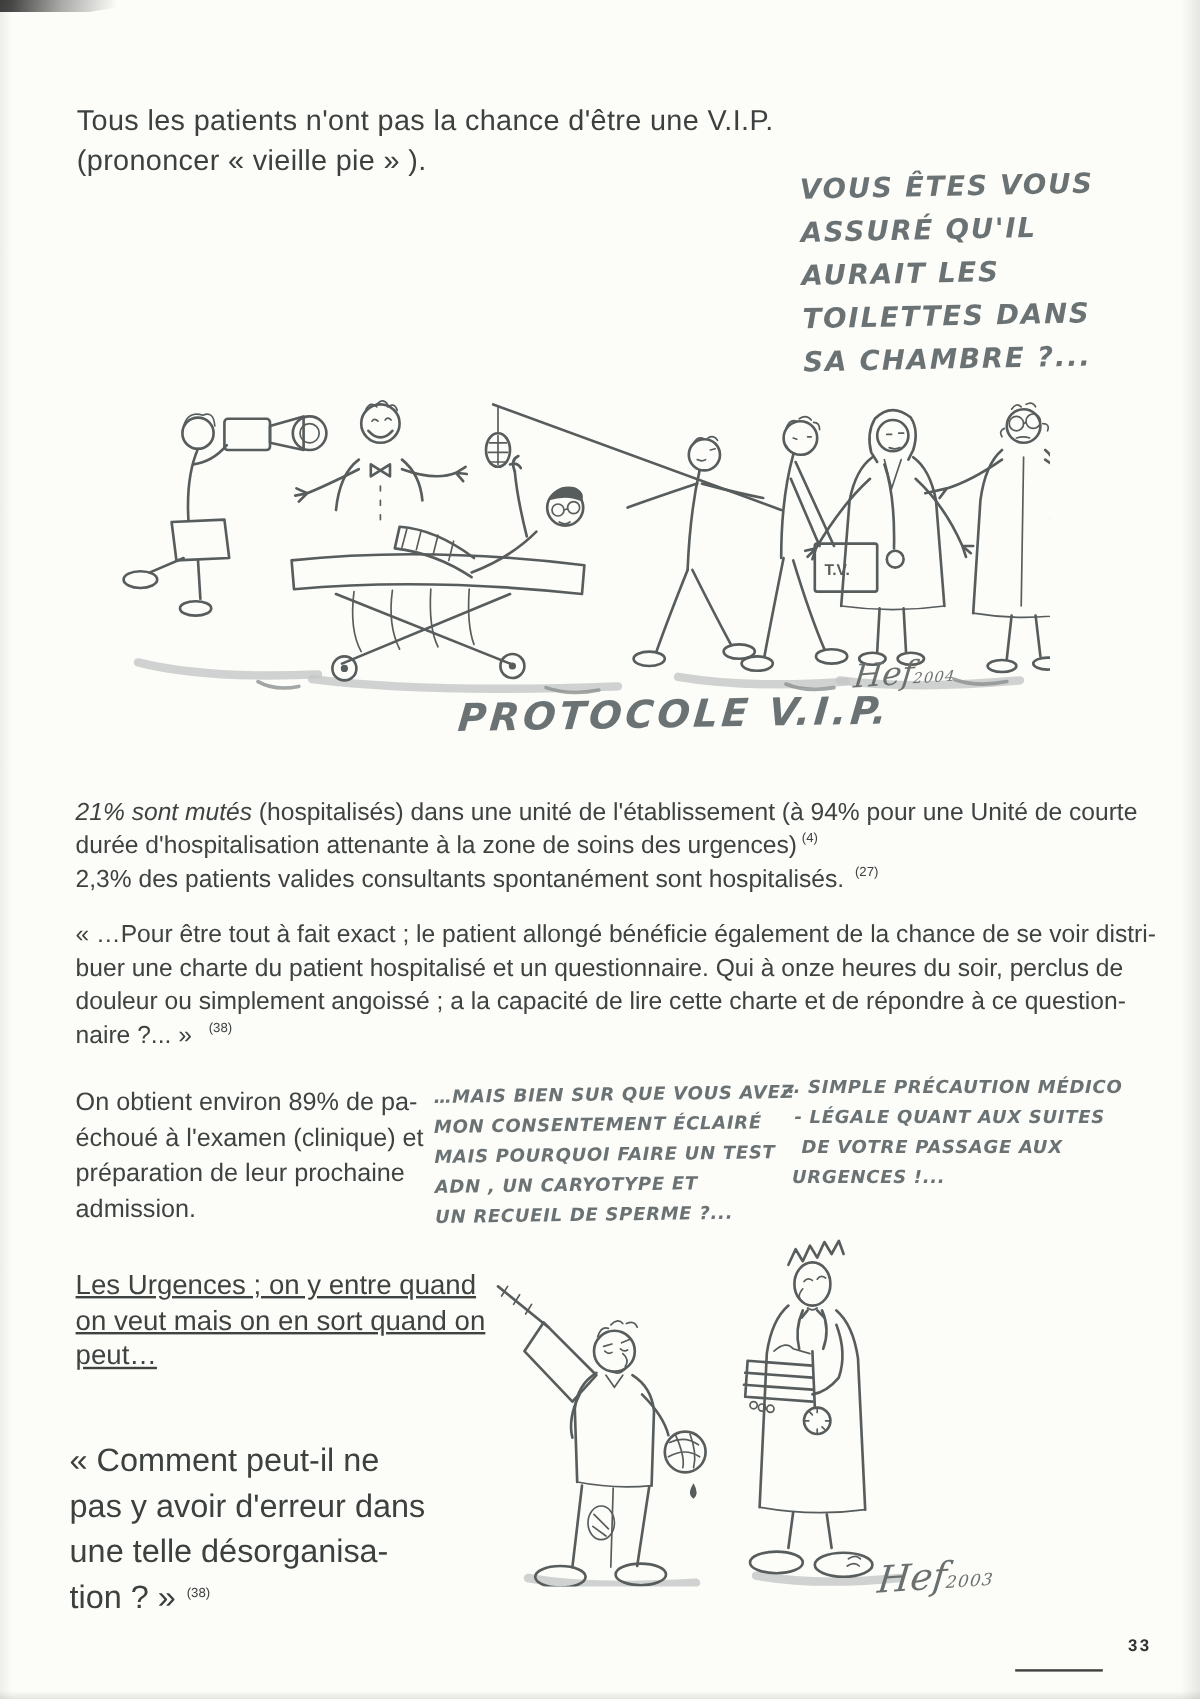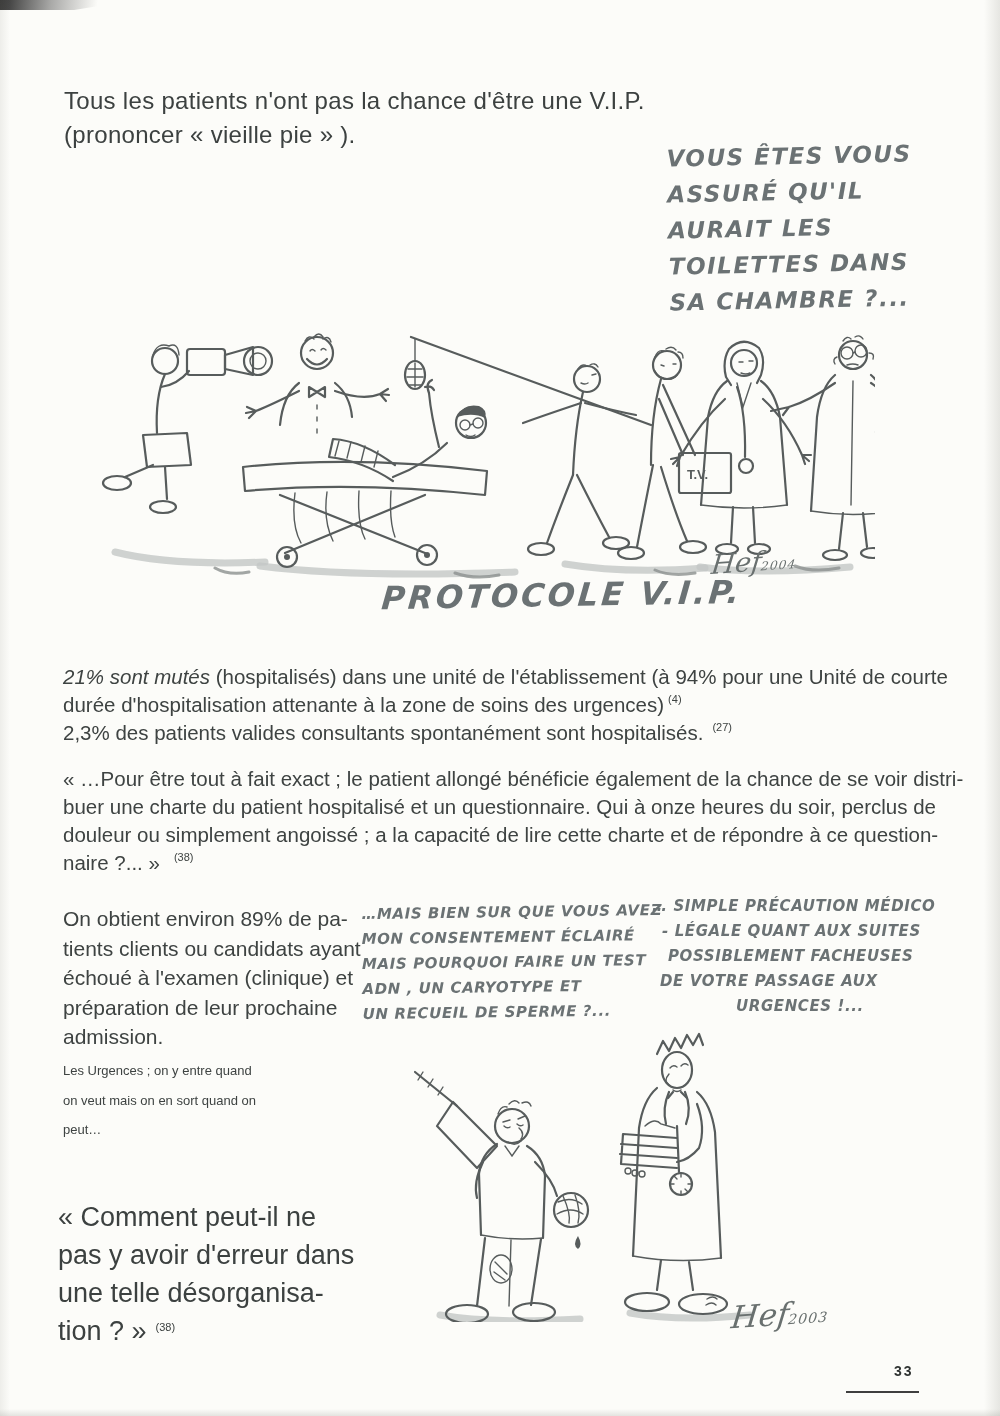--- a/index.html
+++ b/index.html
@@ -25,21 +25,21 @@
   .edge-bottom{position:absolute;left:0;right:0;bottom:0;height:7px;
     background:linear-gradient(to top, rgba(140,140,132,.22), rgba(0,0,0,0));}
 
   .abs{position:absolute;}
   
   .intro{left:64px;top:84px;font-size:24px;line-height:34px;letter-spacing:.3px;color:#3c4140;}
   .stats{left:63px;top:663px;font-size:20.5px;line-height:28px;}
   .stats .it{font-style:italic;}
   .quote1{left:63px;top:765px;font-size:20.5px;line-height:28px;}
   .leftcol1{left:63px;top:904px;font-size:21px;line-height:29.5px;}
-  .leftcol2{left:63px;top:1056px;font-size:13px;line-height:29.5px;}
+  .leftcol2{left:63px;top:1056px;font-size:23px;line-height:29.5px;text-decoration:underline;}
   .closing{left:58px;top:1198px;font-size:27px;line-height:38px;color:#3c4140;}
   sup{font-size:11px;line-height:0;vertical-align:9px;}
   .sup-gap-s{margin-left:4px;}
   .sup-gap-m{margin-left:9px;}
   .sup-gap-l{margin-left:14px;}
 
   
   .hand{
     font-family:"DejaVu Sans",sans-serif;
     font-weight:bold;font-style:italic;
@@ -58,21 +58,21 @@
   }
 
   
   .sig{font-family:"DejaVu Serif",serif;font-style:italic;color:#69706f;transform:skewX(-10deg) rotate(-4deg);}
   .sig-top{left:712px;top:546px;font-size:27px;}
   .sig-bottom{left:732px;top:1296px;font-size:31px;}
   .sig .year{font-size:.45em;letter-spacing:1px;}
 
   
   .footer-line{left:846px;top:1391px;width:73px;height:2px;background:#3f3f3f;}
-  .page-number{left:894px;top:1363px;font-size:14px;font-weight:bold;letter-spacing:2px;color:#2f3332;}
+  .page-number{left:940px;top:1363px;font-size:14px;font-weight:bold;letter-spacing:2px;color:#2f3332;}
 
   
   svg.cartoon{position:absolute;}
   .cartoon-top{left:95px;top:315px;}
   .cartoon-bottom{left:385px;top:1022px;}
   .ink{fill:none;stroke:#575c5c;stroke-width:2.2;stroke-linecap:round;stroke-linejoin:round;}
   .ink-thin{fill:none;stroke:#575c5c;stroke-width:1.4;stroke-linecap:round;}
   .ink-fill{fill:#575c5c;stroke:none;}
   .shadow-light{fill:none;stroke:#c3c7c5;stroke-width:7;stroke-linecap:round;opacity:.8;}
   .scribble{fill:none;stroke:#8b908f;stroke-width:3;stroke-linecap:round;opacity:.8;}
@@ -233,42 +233,40 @@
 
   <div class="abs quote1">
     <div>« …Pour être tout à fait exact ; le patient allongé bénéficie également de la chance de se voir distri-</div>
     <div>buer une charte du patient hospitalisé et un questionnaire. Qui à onze heures du soir, perclus de</div>
     <div>douleur ou simplement angoissé ; a la capacité de lire cette charte et de répondre à ce question-</div>
     <div><span>naire ?... »</span><sup class="sup-gap-l">(38)</sup></div>
   </div>
 
   <div class="abs leftcol1">
     <div>On obtient environ 89% de pa-</div>
-    <div>tients clients ou candidats ayant</div>
     <div>échoué à l'examen (clinique) et</div>
     <div>préparation de leur prochaine</div>
     <div>admission.</div>
   </div>
   <div class="abs leftcol2">
     <div>Les Urgences ; on y entre quand</div>
     <div>on veut mais on en sort quand on</div>
     <div>peut…</div>
   </div>
 
   <div class="abs hand bubble-left">
     <div class="hl">…MAIS BIEN SUR QUE VOUS AVEZ</div>
     <div class="hl">MON CONSENTEMENT ÉCLAIRÉ</div>
     <div class="hl">MAIS POURQUOI FAIRE UN TEST</div>
     <div class="hl">ADN , UN CARYOTYPE ET</div>
     <div class="hl">UN RECUEIL DE SPERME ?...</div>
   </div>
   <div class="abs hand bubble-right">
     <div class="hl">… SIMPLE PRÉCAUTION MÉDICO</div>
     <div class="hl">- LÉGALE QUANT AUX SUITES</div>
-    <div class="hl">POSSIBLEMENT FACHEUSES</div>
     <div class="hl">DE VOTRE PASSAGE AUX</div>
     <div class="hl">URGENCES !...</div>
   </div>
 
   <svg class="cartoon cartoon-bottom" width="400" height="300" viewBox="0 0 400 300">
     <path class="shadow-light" d="M55 293 q50 9 140 4"></path>
     <path class="shadow-light" d="M245 291 q50 9 120 2"></path>
 
     <g>
       <path class="ink" d="M30 50 L72 84" stroke-width="8"></path>

